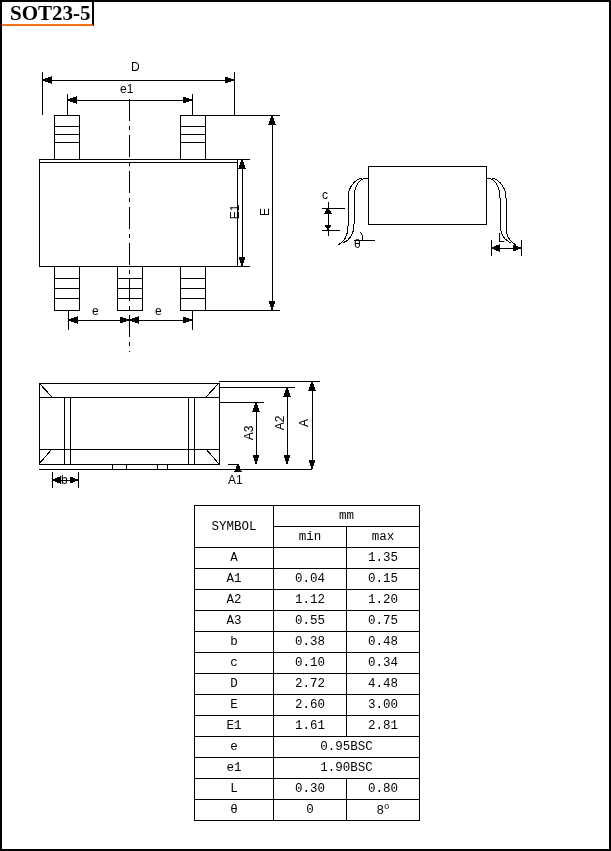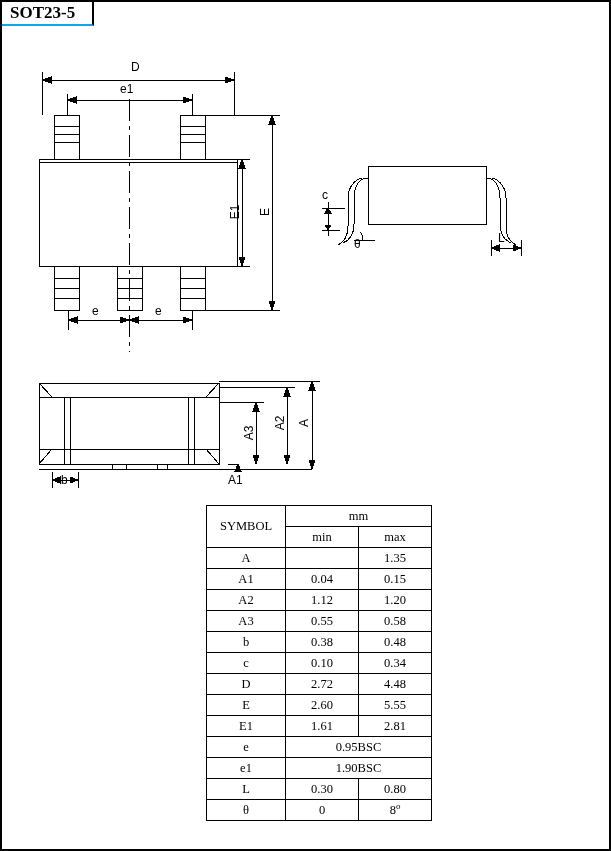--- a/index.html
+++ b/index.html
@@ -21,27 +21,27 @@
     overflow: hidden;
   }
   
   #title-box {
     position: absolute;
     left: 0px;
     top: 0px;
     width: 92px;
     height: 24px;
     border-right: 2px solid #000;
-    border-bottom: 2px solid #0ea5e9;
+    border-bottom: 2px solid #f97316;
     box-sizing: border-box;
     display: flex;
     align-items: center;
     padding-left: 8px;
     font-weight: bold;
-    font-size: 17px;
+    font-size: 21px;
     font-family: "Liberation Serif", serif;
   }
   .lbl {
     position: absolute;
     font-family: "Liberation Sans", sans-serif;
     font-size: 12px;
     color: #000;
     white-space: nowrap;
   }
   .lbl.rot {
@@ -51,24 +51,24 @@
   svg { display:block; }
   #drawing {
     position: absolute;
     left: 0; top: 0;
     width: 611px; height: 851px;
     pointer-events: none;
   }
   
   #dim-table {
     position: absolute;
-    left: 204px;
+    left: 192px;
     top: 503px;
     border-collapse: collapse;
-    font-family: Liberation Serif, serif;
+    font-family: Liberation Mono, monospace;
     font-size: 12.5px;
   }
   #dim-table td, #dim-table th {
     border: 1px solid #000;
     text-align: center;
     font-weight: normal;
     height: 20px;
     padding: 0;
   }
   #dim-table .c-sym { width: 78px; }
@@ -257,41 +257,41 @@
           <td class="c-max">0.15</td>
         </tr>
         <tr>
           <td class="c-sym">A2</td>
           <td class="c-min">1.12</td>
           <td class="c-max">1.20</td>
         </tr>
         <tr>
           <td class="c-sym">A3</td>
           <td class="c-min">0.55</td>
-          <td class="c-max">0.58</td>
+          <td class="c-max">0.75</td>
         </tr>
         <tr>
           <td class="c-sym">b</td>
           <td class="c-min">0.38</td>
           <td class="c-max">0.48</td>
         </tr>
         <tr>
           <td class="c-sym">c</td>
           <td class="c-min">0.10</td>
           <td class="c-max">0.34</td>
         </tr>
         <tr>
           <td class="c-sym">D</td>
           <td class="c-min">2.72</td>
           <td class="c-max">4.48</td>
         </tr>
         <tr>
           <td class="c-sym">E</td>
           <td class="c-min">2.60</td>
-          <td class="c-max">5.55</td>
+          <td class="c-max">3.00</td>
         </tr>
         <tr>
           <td class="c-sym">E1</td>
           <td class="c-min">1.61</td>
           <td class="c-max">2.81</td>
         </tr>
         <tr>
           <td class="c-sym">e</td>
           <td colspan="2">0.95BSC</td>
         </tr>

